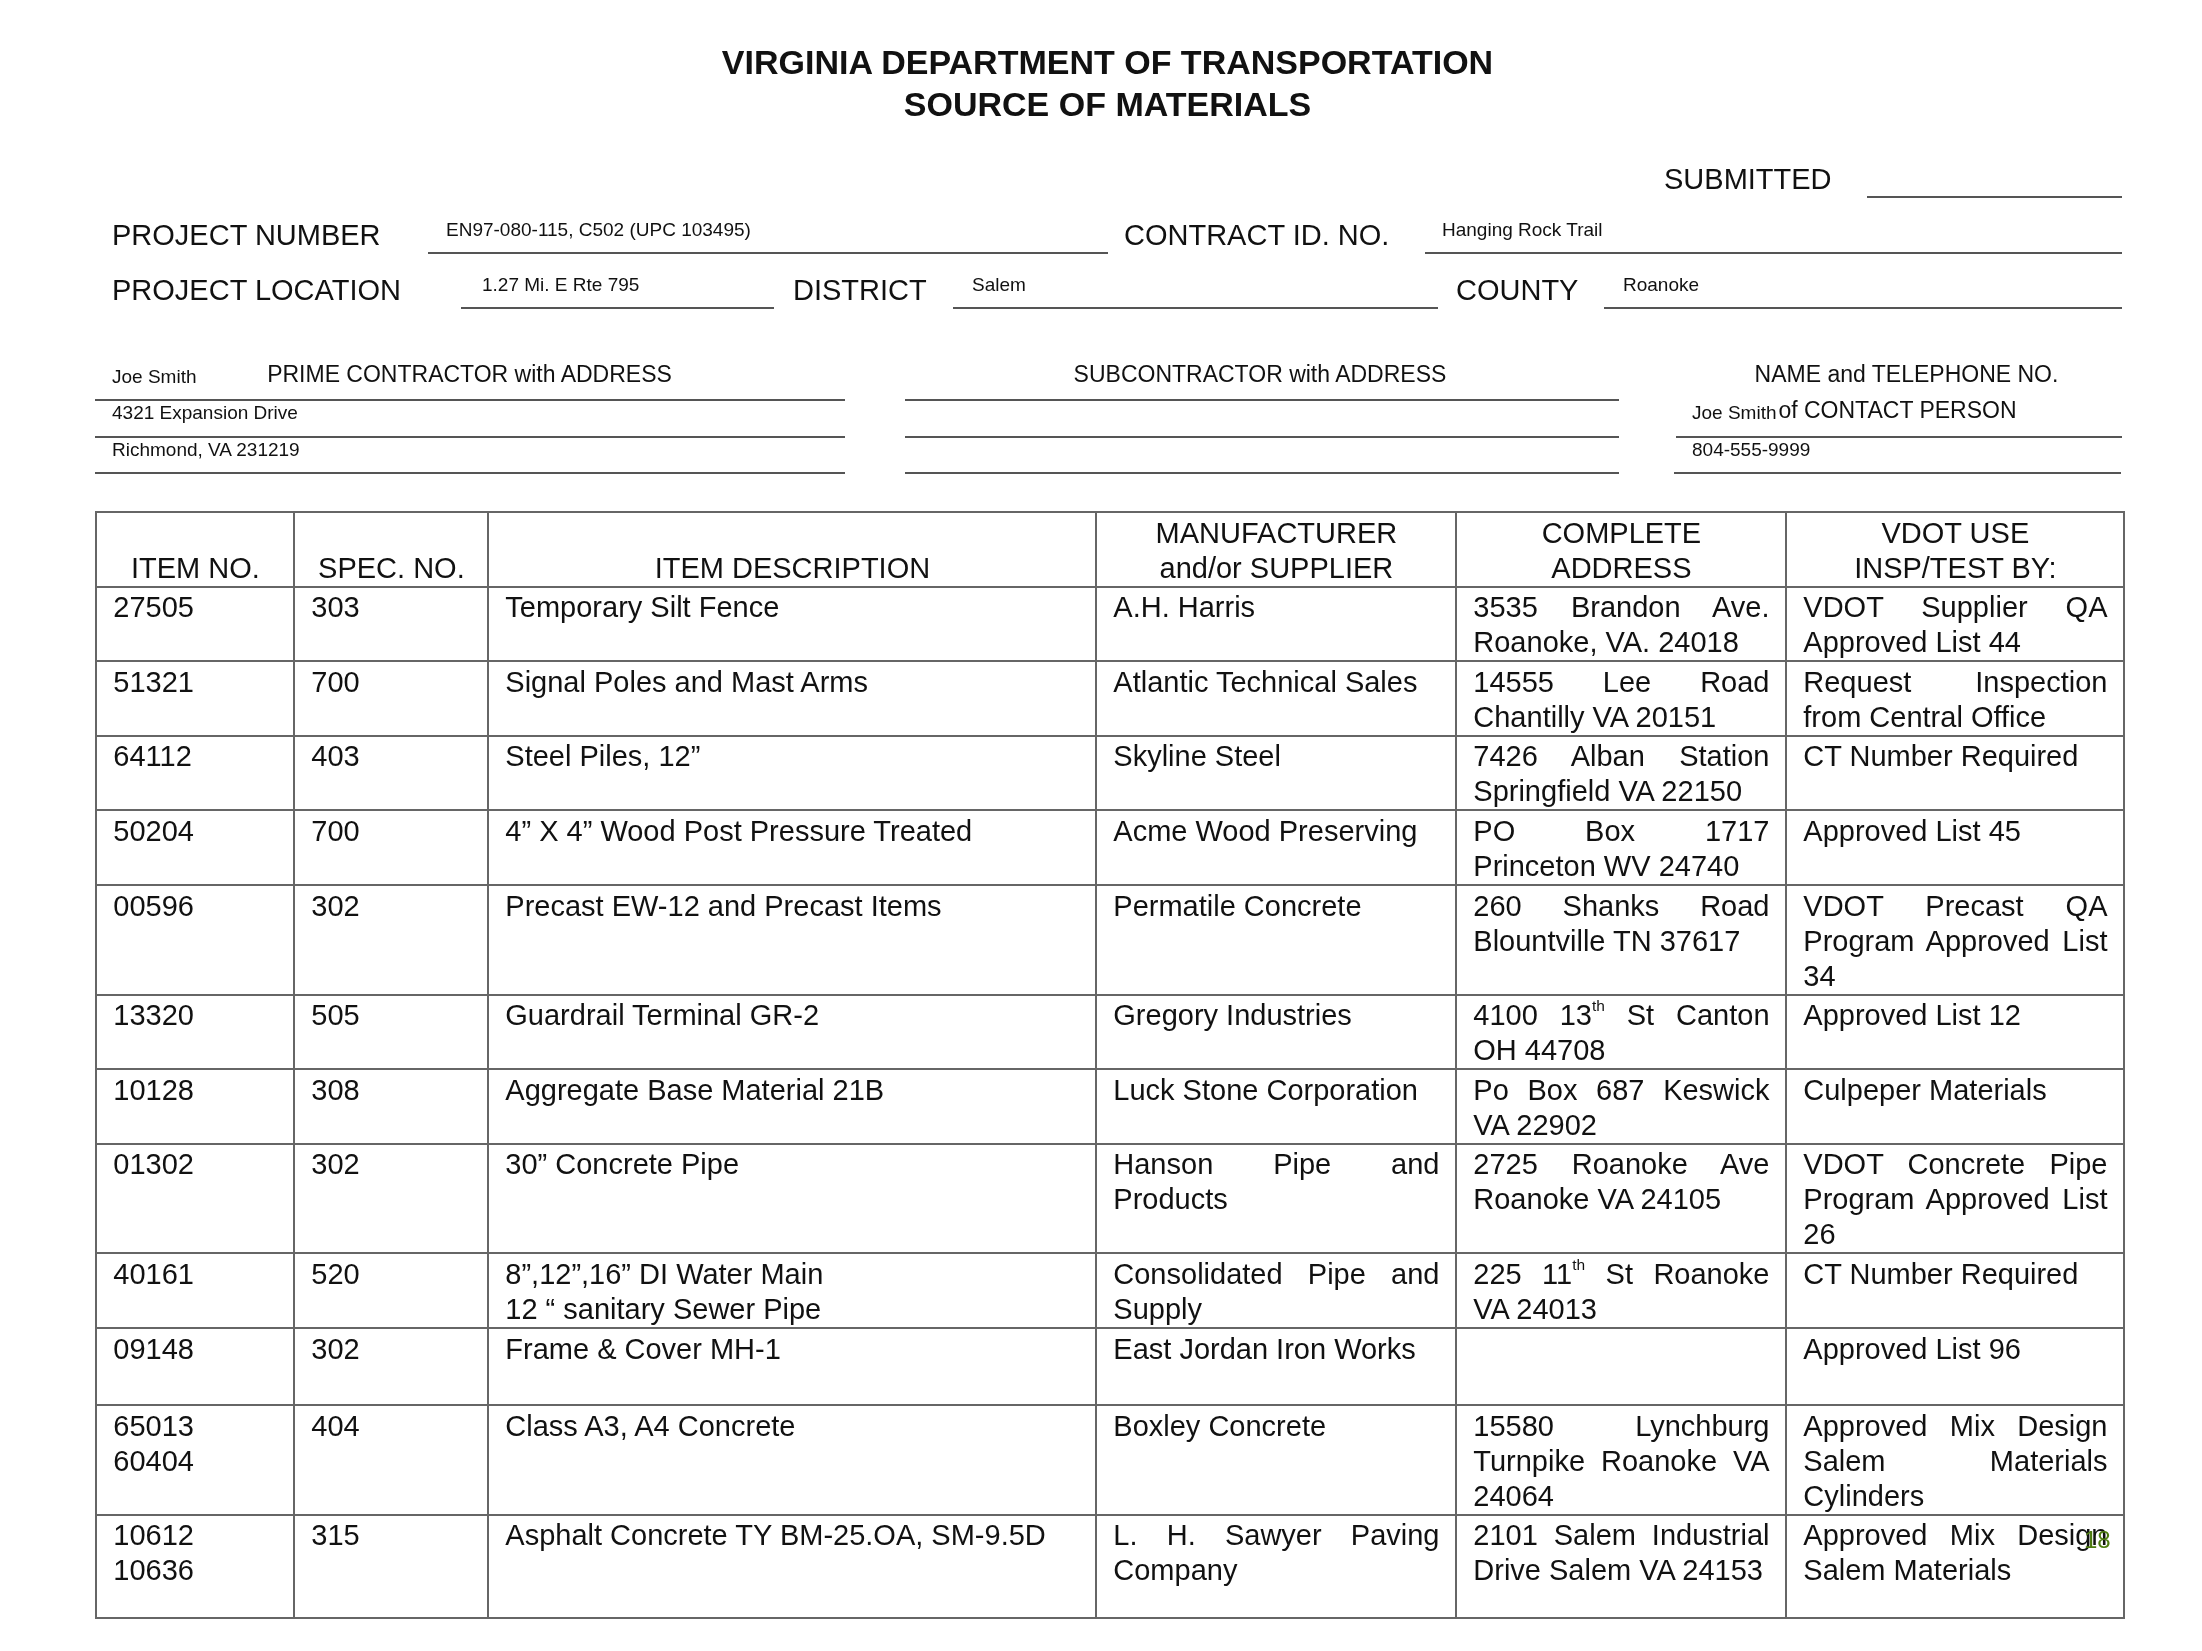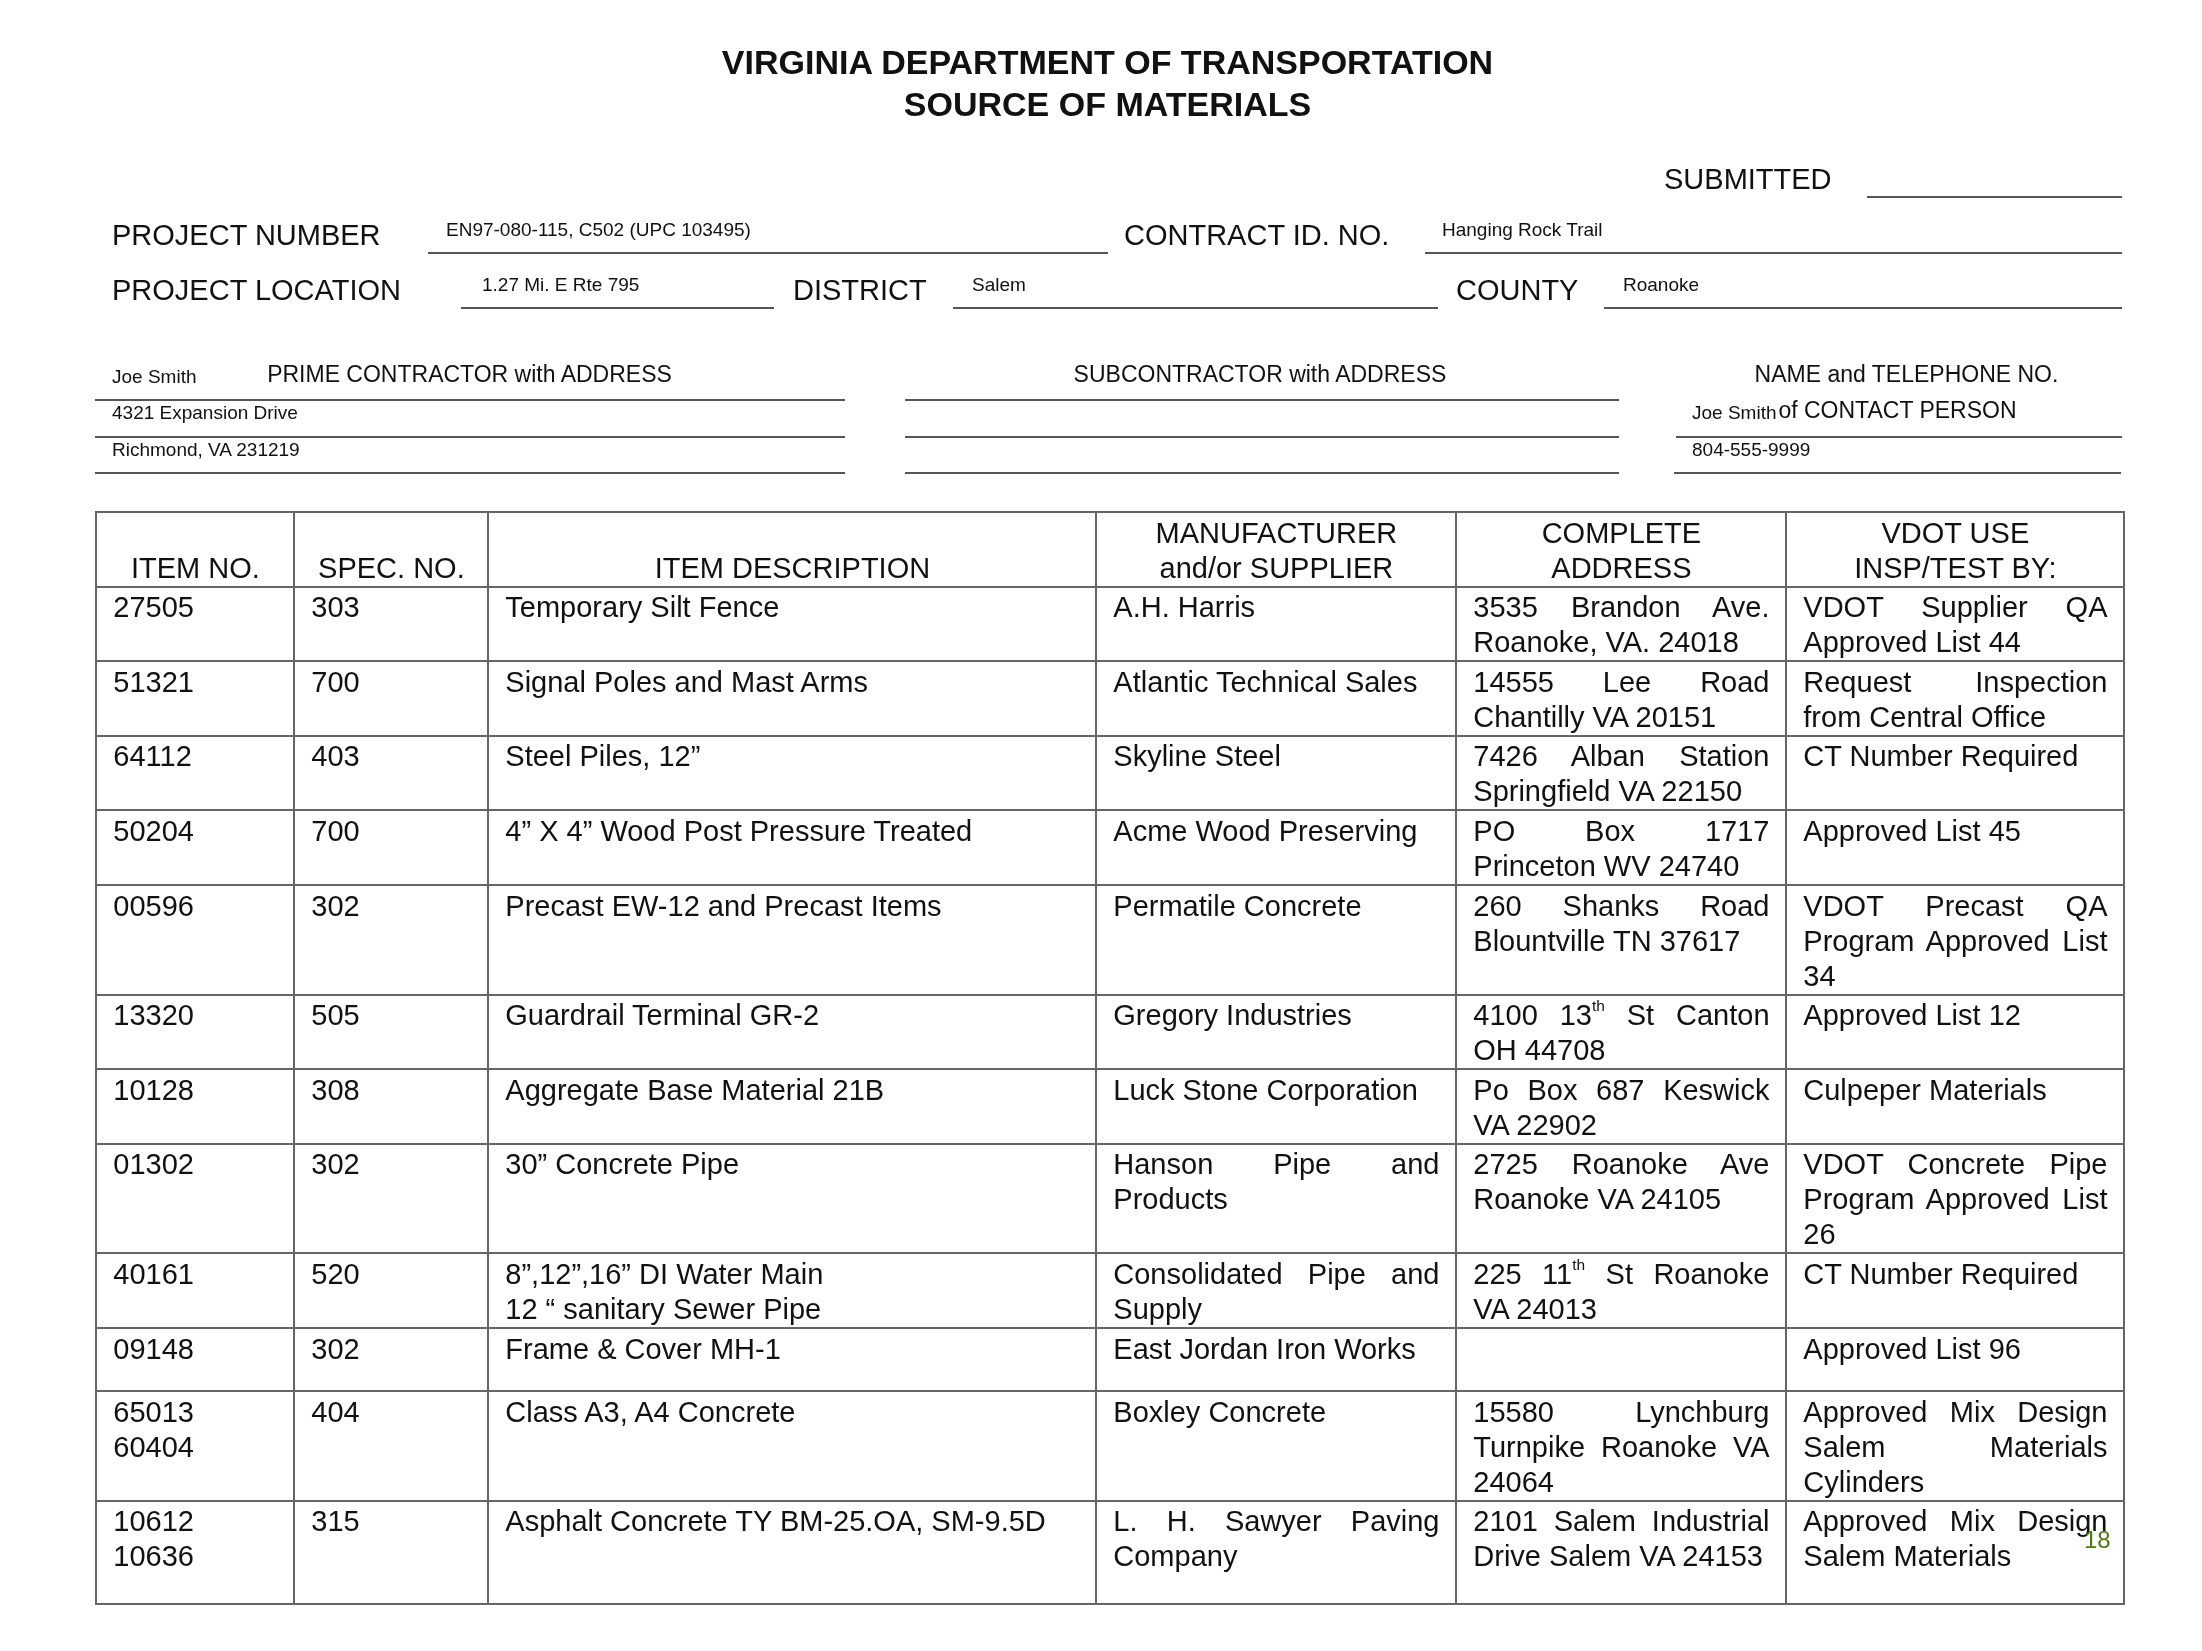--- a/index.html
+++ b/index.html
@@ -234,21 +234,21 @@
           <div class="j">Consolidated Pipe and Supply</div>
         </td>
       <td>
           <div class="j"><span>225 11</span><sup>th</sup><span> St Roanoke VA 24013</span></div>
         </td>
       <td>
           <div class="j">CT Number Required</div>
         </td>
     </tr>
 
-    <tr style="height:63px;margin-top:45px;">
+    <tr style="height:77px;margin-top:45px;">
       <td>09148</td>
       <td>302</td>
       <td>Frame &amp; Cover MH-1</td>
       <td>
           <div class="j">East Jordan Iron Works</div>
         </td>
       <td>
           <div class="j"></div>
         </td>
       <td>

